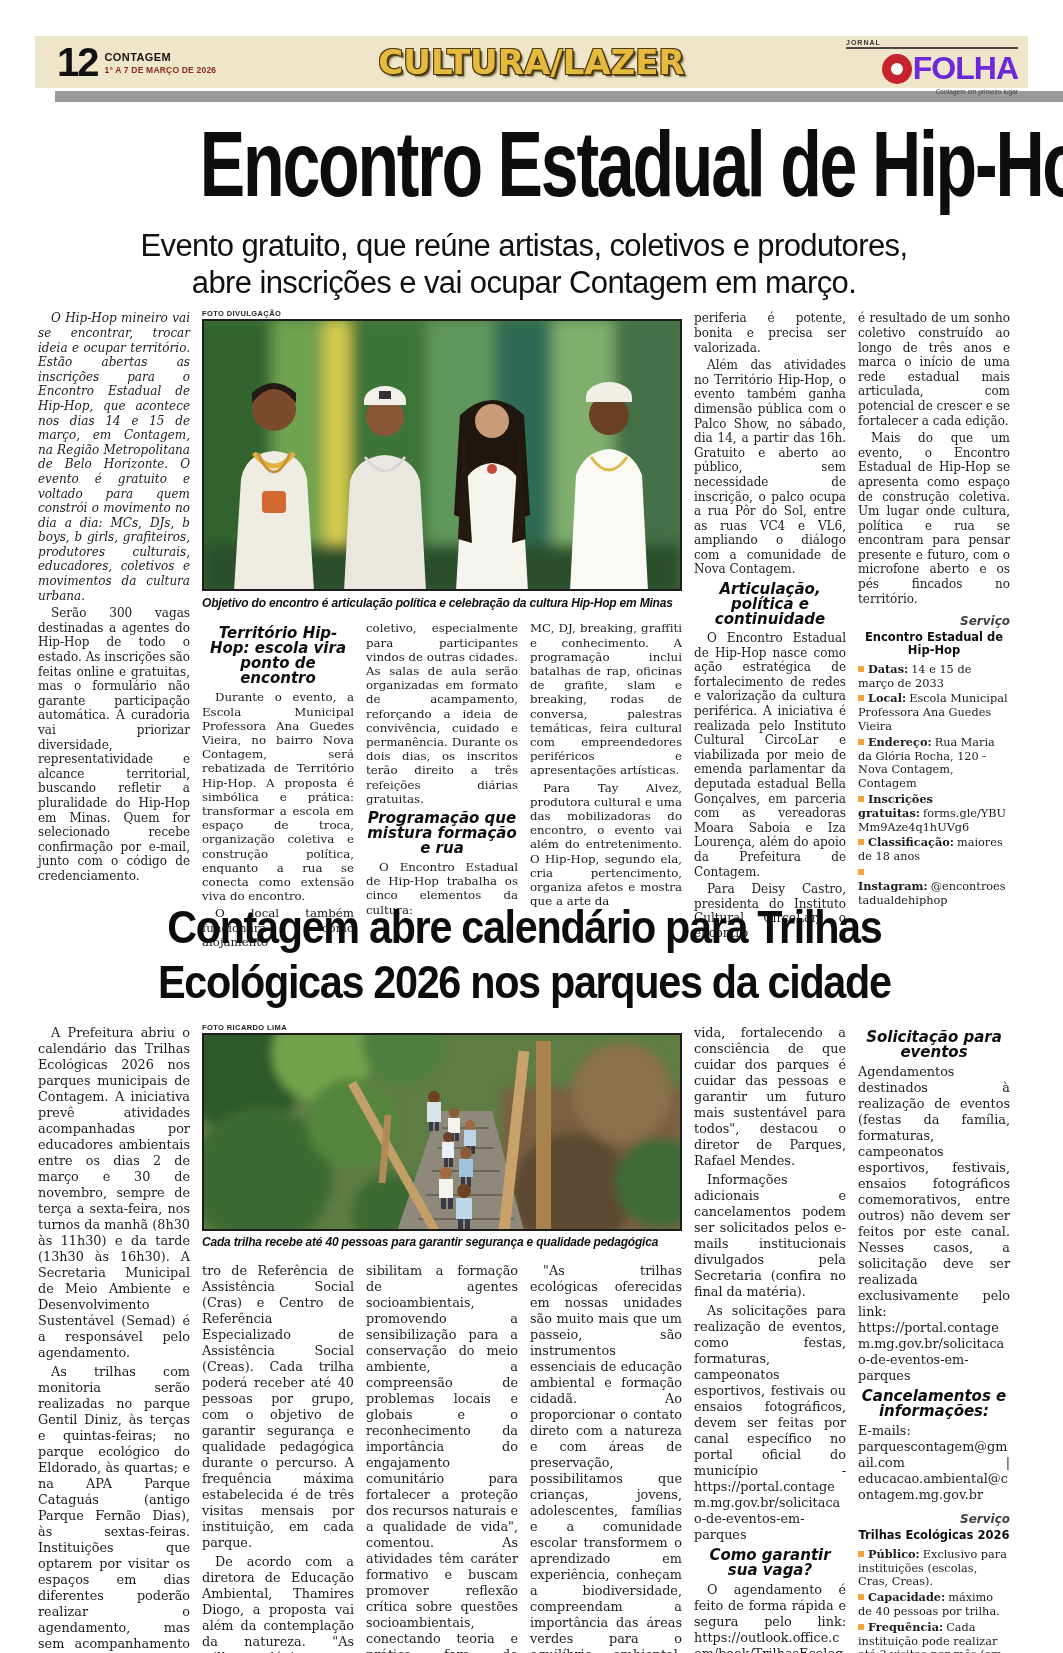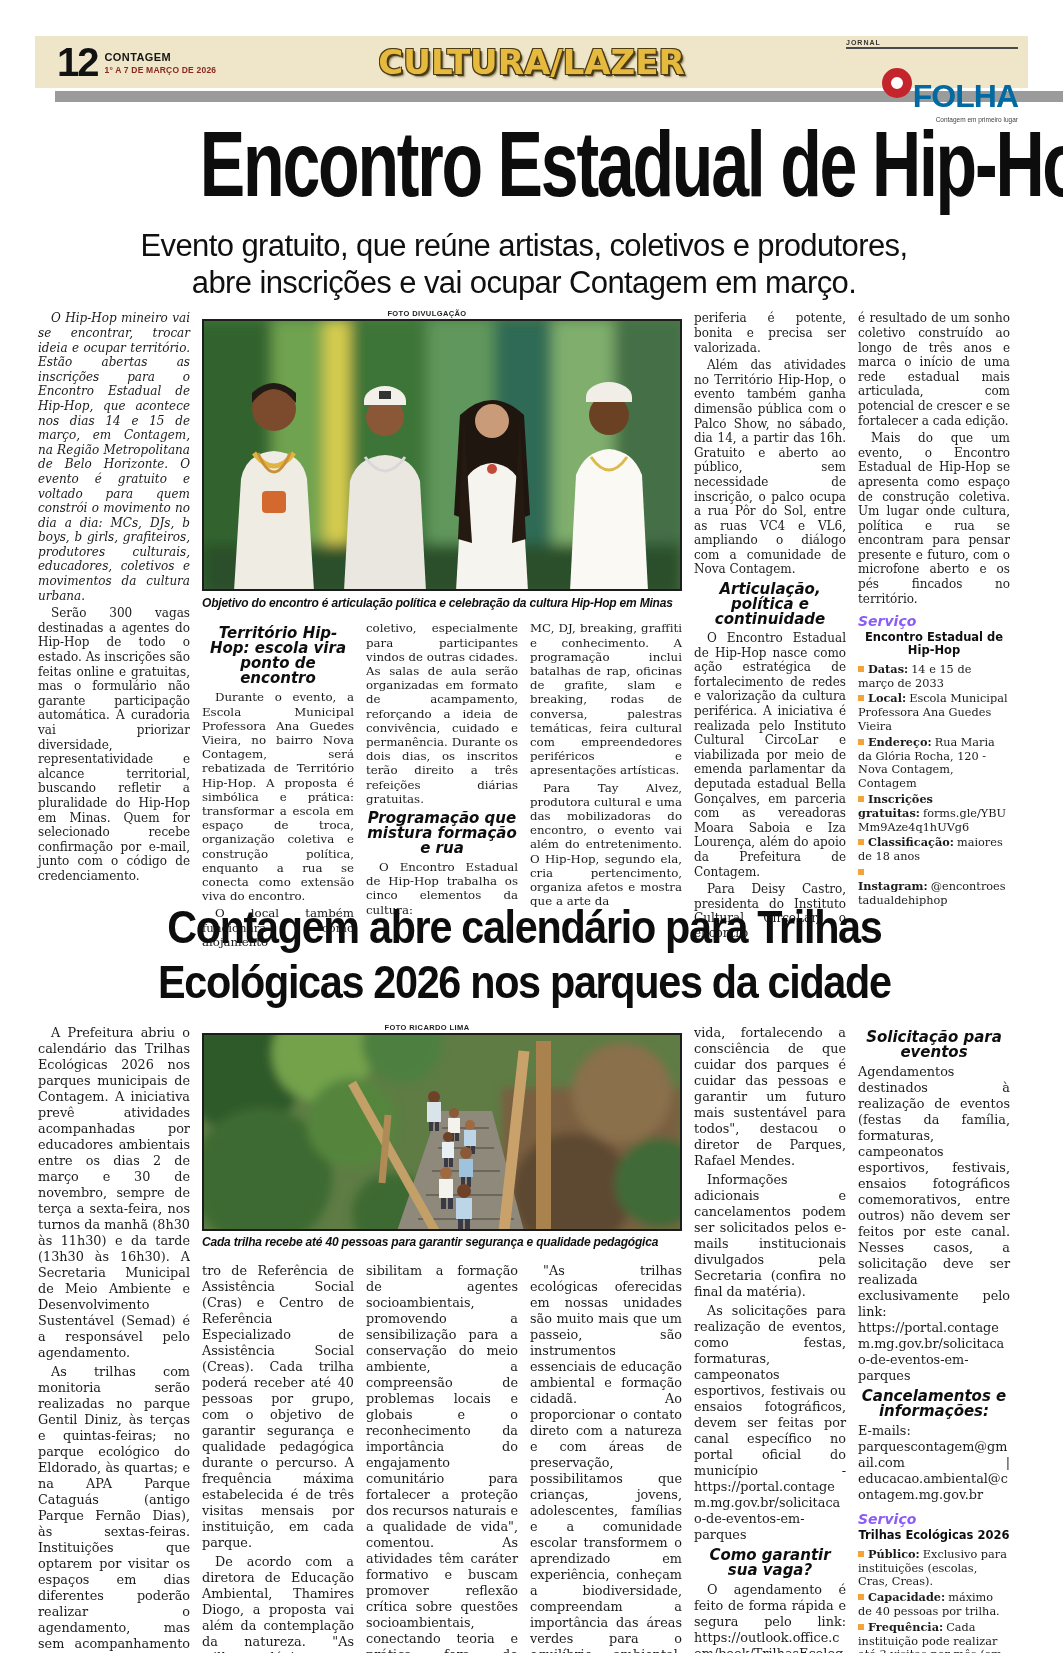--- a/index.html
+++ b/index.html
@@ -11,21 +11,21 @@
   .pagenum{font:bold 40px "Liberation Sans",sans-serif;margin-left:22px;letter-spacing:-2px;color:#121212;}
   .pagemeta{margin-left:7px;padding-top:2px;}
   .city{font:bold 11px "Liberation Sans",sans-serif;letter-spacing:.4px;color:#151515;}
   .daterange{font:bold 8.5px "Liberation Sans",sans-serif;color:#8a2a1c;margin-top:2px;letter-spacing:.2px;}
   .section{position:absolute;left:50%;transform:translateX(-50%);font:bold 34px "DejaVu Sans",sans-serif;color:#E5BA3E;
     text-shadow:-1px -1px 0 #4d3c12,1px -1px 0 #4d3c12,-1px 1px 0 #4d3c12,2px 2px 0 #4d3c12,3px 3px 2px rgba(60,50,20,.55);}
   .logo{position:absolute;right:10px;top:3px;width:172px;}
   .logo-kicker{font:bold 7px "Liberation Sans",sans-serif;color:#333;border-bottom:2px solid #4a4a4a;padding-bottom:1px;letter-spacing:1px;}
   .logo-main{display:flex;align-items:center;justify-content:flex-end;margin-top:1px;}
   .logo-o{width:30px;height:30px;border:9px solid #C4242B;border-radius:50%;box-sizing:border-box;margin-right:1px;background:#fff;}
-  .logo-name{font:bold 32px "Liberation Sans",sans-serif;letter-spacing:-1px;color:#0369a1;margin-top:28px;}
+  .logo-name{font:bold 32px "Liberation Sans",sans-serif;letter-spacing:-1px;color:#6d28d9;}
   .logo-tag{font:6.5px "Liberation Sans",sans-serif;color:#444;text-align:right;margin-top:1px;}
   .graybar{height:11px;background:#9B9B9B;margin:3px 0 0 55px;}
 
   
   .a1-h{margin:10px 0 0;text-align:center;line-height:.98;}
   .squeeze{display:inline-block;font:bold 92px "Liberation Sans",sans-serif;letter-spacing:-3px;transform:scaleX(.74);transform-origin:center top;white-space:nowrap;color:#0d0d0d;}
   .a1-sub{font:31px/1.2 "Liberation Sans",sans-serif;text-align:center;letter-spacing:-.6px;margin-top:10px;color:#101010;}
   .a2-h{text-align:center;margin:12px 0 0;line-height:1.02;}
   .squeeze2{display:inline-block;font:bold 47px "Liberation Sans",sans-serif;letter-spacing:-1.5px;transform:scaleX(.88);transform-origin:center top;white-space:nowrap;color:#0d0d0d;}
 
@@ -34,31 +34,31 @@
   .a2-body{position:relative;height:668px;margin-top:14px;}
   .col{position:absolute;width:152px;text-align:justify;color:#1b1b1b;overflow-wrap:anywhere;}
   .a1-body .col{font:12px/14.6px "DejaVu Serif",serif;}
   .a1-body .scol{font-size:11.8px;line-height:14.2px;}
   .a2-body .col{font:12.8px/16px "DejaVu Serif",serif;}
   .col p{margin:0 0 3px 0;}
   .ind{text-indent:13px;}
   .gap{margin-top:13px;}
   .lead{font-style:italic;}
   .subhead{font-family:"DejaVu Sans",sans-serif;font-weight:bold;font-style:italic;font-size:15px;line-height:15px;text-align:center;margin:5px 0 4px;text-indent:0;color:#0e0e0e;}
-  .sv-title{font-family:"DejaVu Sans",sans-serif;font-weight:bold;font-style:italic;font-size:14px;text-align:left;margin-top:8px;color:#8b5cf6;}
+  .sv-title{font-family:"DejaVu Sans",sans-serif;font-weight:bold;font-style:italic;font-size:12px;text-align:right;margin-top:8px;color:#404040;}
   .sv-sub{font-family:"DejaVu Sans",sans-serif;font-weight:bold;font-size:11.5px;line-height:13.5px;text-align:center;margin:2px 0 5px;color:#0e0e0e;}
   .sv-item{font-size:11.3px;line-height:13.8px;margin-bottom:2px;text-align:left;}
   .sv-item b{margin-right:3px;}
   .bullet{display:inline-block;width:6px;height:6px;background:#F2A43B;margin-right:4px;vertical-align:1px;}
 
   
   .photo{position:absolute;display:block;}
   .p1{left:164px;top:10px;width:480px;height:272px;}
   .p2{left:164px;top:10px;width:480px;height:198px;}
-  .pcredit{position:absolute;font:bold 7.5px "Liberation Sans",sans-serif;text-align:center;letter-spacing:.4px;color:#222;width:480px;box-sizing:border-box;padding-right:30px;}
+  .pcredit{position:absolute;font:bold 7.5px "Liberation Sans",sans-serif;text-align:left;letter-spacing:.4px;color:#222;width:480px;box-sizing:border-box;padding-right:30px;}
   .pc1{left:164px;top:0;}
   .pc2{left:164px;top:0;}
   .caption{position:absolute;font:italic bold 12px "Liberation Sans",sans-serif;letter-spacing:-.2px;white-space:nowrap;color:#101010;}
   .cap1{left:164px;top:287px;}
   .cap2{left:164px;top:212px;}
 
   
   .c-a1-1{left:0;top:2px;}
   .c-a1-2{left:164px;top:312px;}
   .c-a1-3{left:328px;top:312px;}

